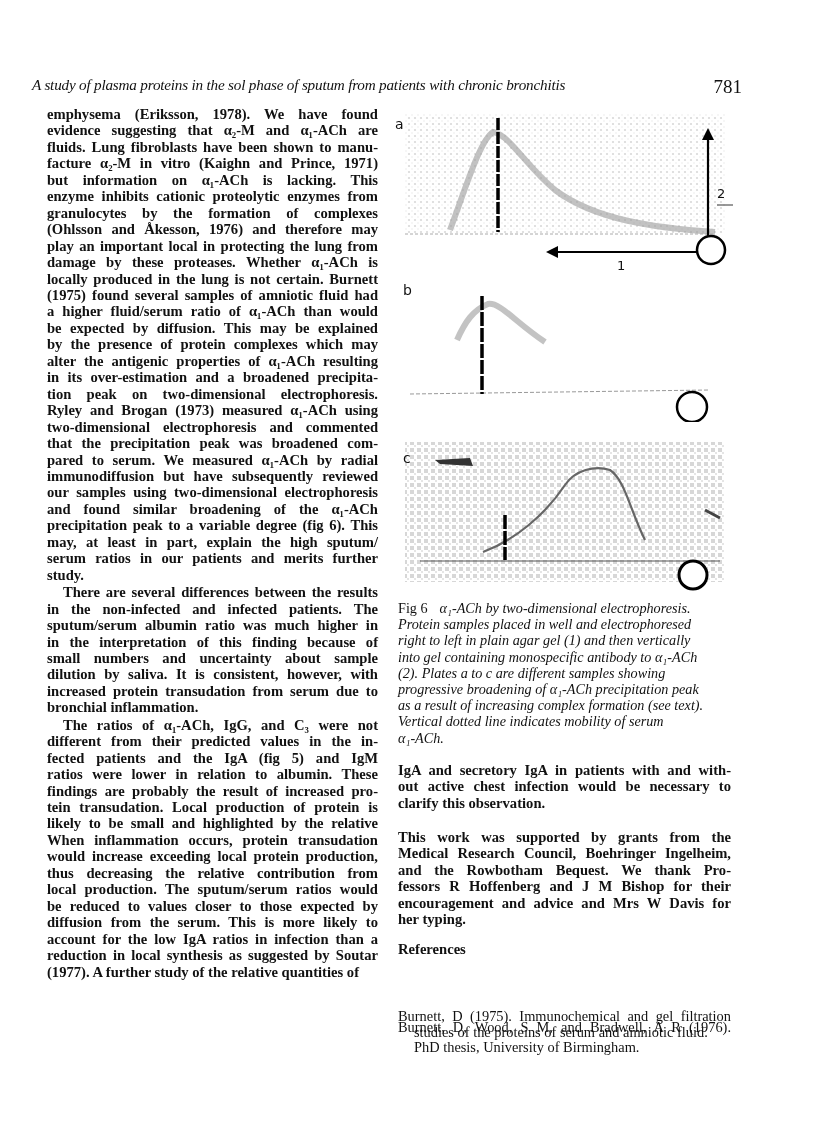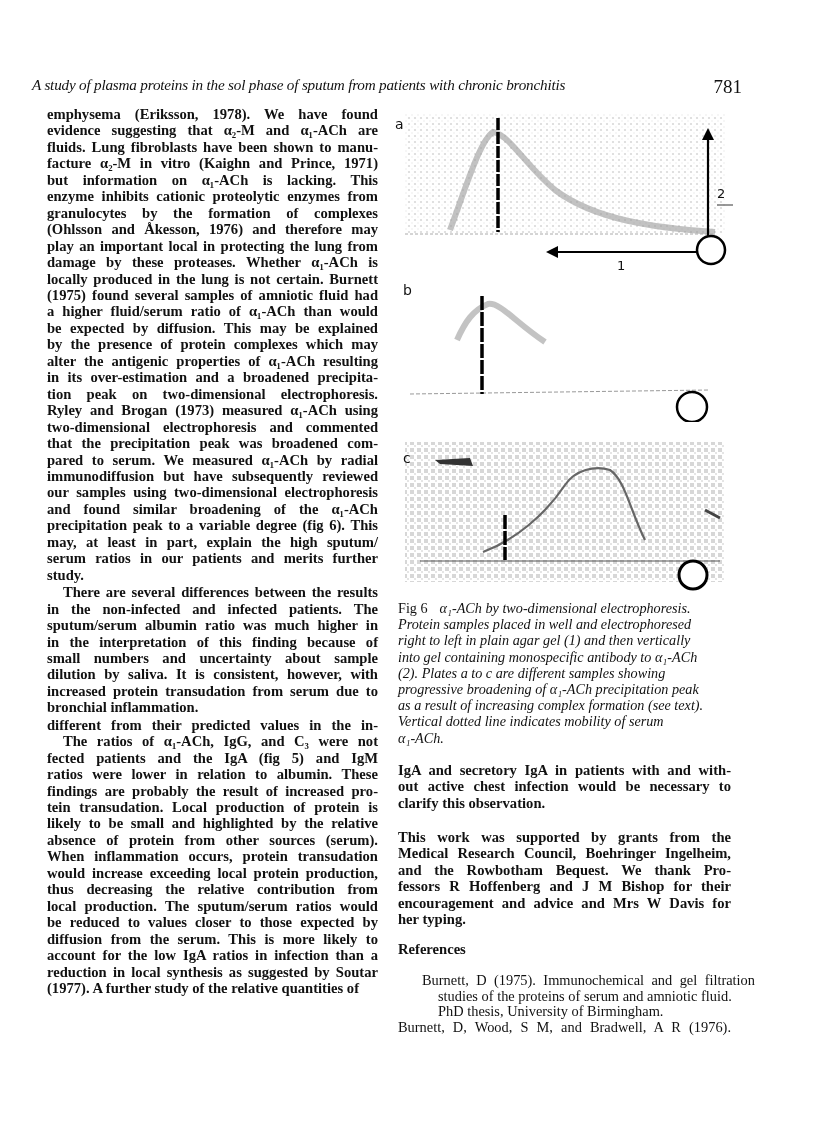--- a/index.html
+++ b/index.html
@@ -66,28 +66,27 @@
       <span class="line" style="padding-left: 16px;">There are several differences between the results</span>
       <span class="line">in the non-infected and infected patients. The</span>
       <span class="line">sputum/serum albumin ratio was much higher in</span>
       <span class="line">in the interpretation of this finding because of</span>
       <span class="line">small numbers and uncertainty about sample</span>
       <span class="line">dilution by saliva. It is consistent, however, with</span>
       <span class="line">increased protein transudation from serum due to</span>
       <span class="line last">bronchial inflammation.</span>
     </div>
   <div id="lc-p3" style="margin-top:1px">
+      <span class="line" style="padding-left: 16px;">The ratios of α₁-ACh, IgG, and C₃ were not</span>
       <span class="line">different from their predicted values in the in-</span>
-      <span class="line" style="padding-left: 16px;">The ratios of α₁-ACh, IgG, and C₃ were not</span>
       <span class="line">fected patients and the IgA (fig 5) and IgM</span>
       <span class="line">ratios were lower in relation to albumin. These</span>
       <span class="line">findings are probably the result of increased pro-</span>
       <span class="line">tein transudation. Local production of protein is</span>
       <span class="line">likely to be small and highlighted by the relative</span>
-      <span class="line">absence of protein from other sources (serum).</span>
       <span class="line">When inflammation occurs, protein transudation</span>
       <span class="line">would increase exceeding local protein production,</span>
       <span class="line">thus decreasing the relative contribution from</span>
       <span class="line">local production. The sputum/serum ratios would</span>
       <span class="line">be reduced to values closer to those expected by</span>
       <span class="line">diffusion from the serum. This is more likely to</span>
       <span class="line">account for the low IgA ratios in infection than a</span>
       <span class="line">reduction in local synthesis as suggested by Soutar</span>
       <span class="line last">(1977). A further study of the relative quantities of</span>
     </div>
@@ -170,20 +169,20 @@
     <span class="line">This work was supported by grants from the</span>
     <span class="line">Medical Research Council, Boehringer Ingelheim,</span>
     <span class="line">and the Rowbotham Bequest. We thank Pro-</span>
     <span class="line">fessors R Hoffenberg and J M Bishop for their</span>
     <span class="line">encouragement and advice and Mrs W Davis for</span>
     <span class="line last">her typing.</span>
   </div>
 
 <div class="refs-heading">References</div>
 
-<div class="ref" style="top:973px;margin-left:24px;">
+<div class="ref" style="top:1009px;">
   <span class="line">Burnett, D (1975). Immunochemical and gel filtration</span>
   <span class="hang">studies of the proteins of serum and amniotic fluid.</span>
   <span class="hang">PhD thesis, University of Birmingham.</span>
 </div>
 <div class="ref" style="top:1020px;">
   <span class="line">Burnett, D, Wood, S M, and Bradwell, A R (1976).</span>
 </div>
 
 </body></html>

